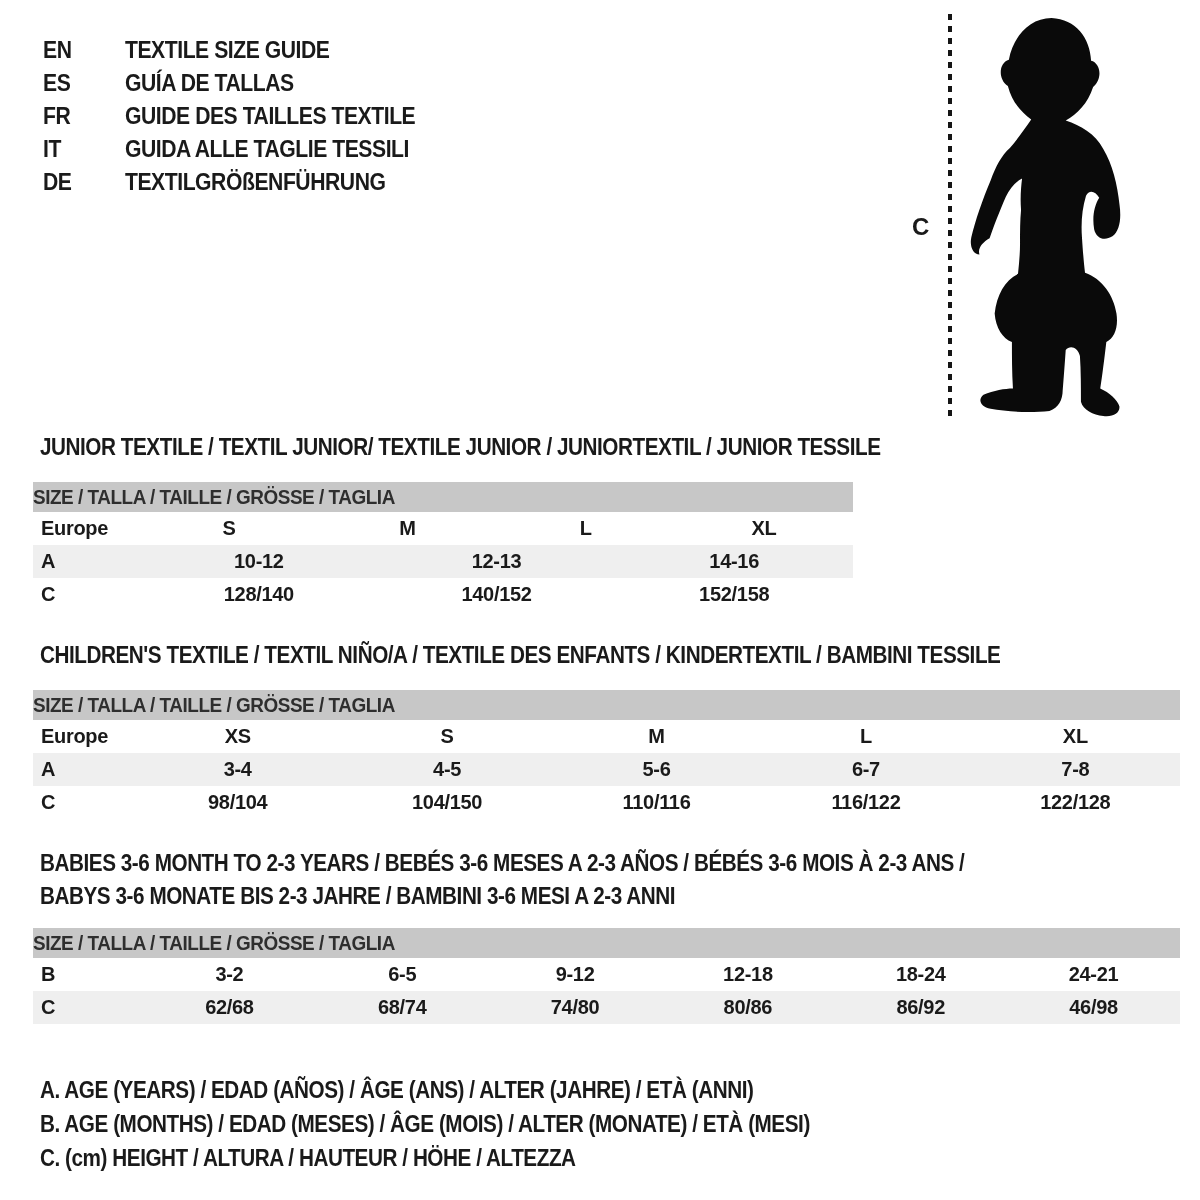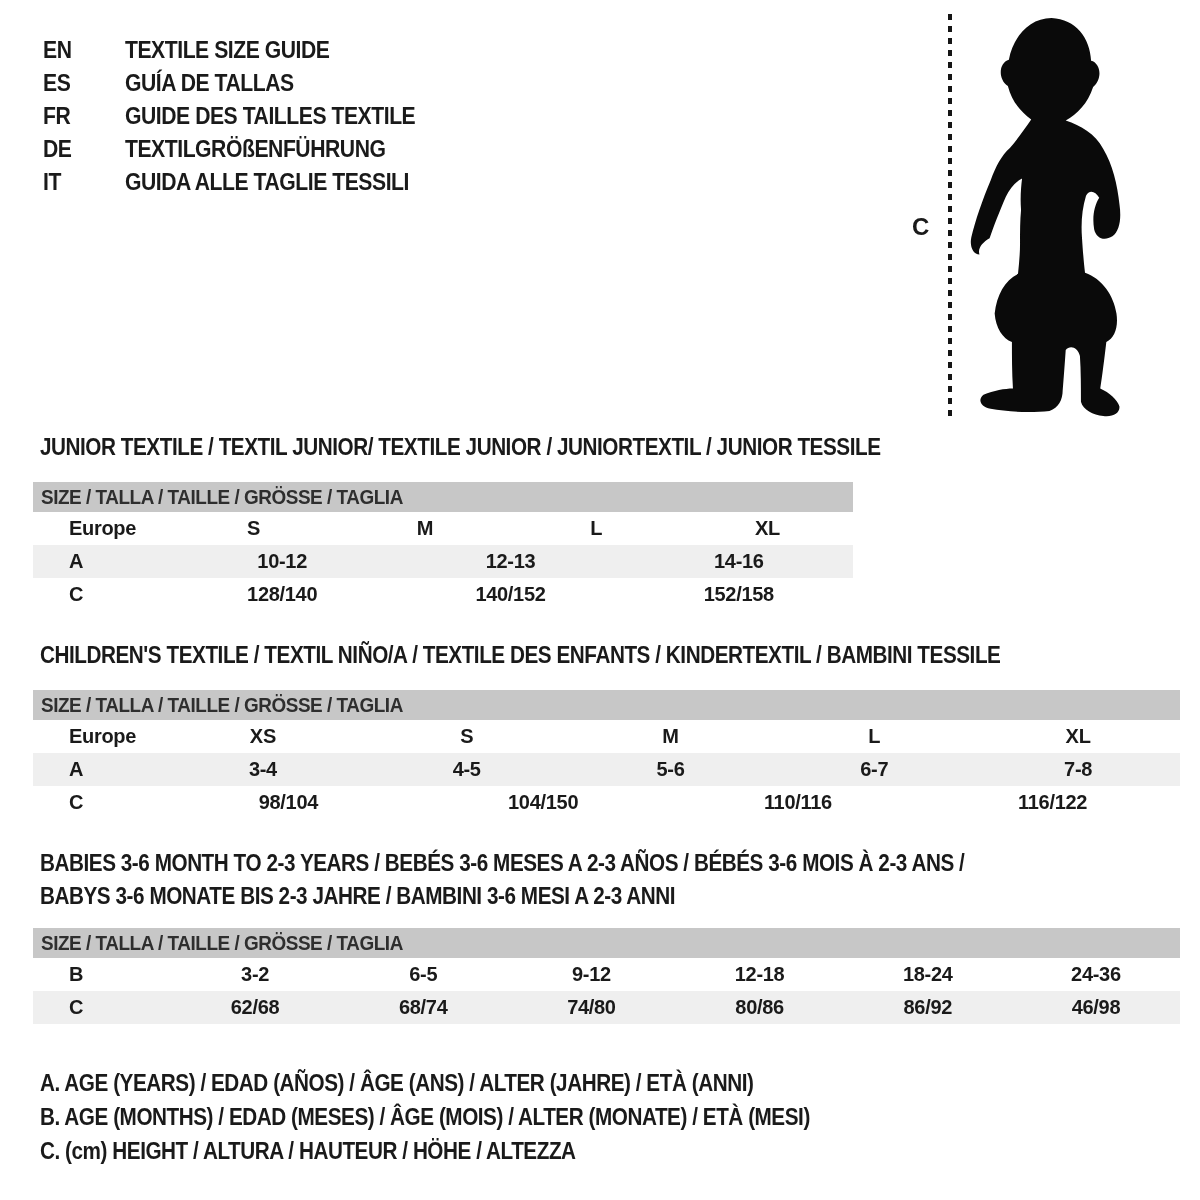--- a/index.html
+++ b/index.html
@@ -37,38 +37,38 @@
   .section-heading{
     position:absolute;left:40px;
     font-weight:700;font-size:23px;letter-spacing:-0.5px;white-space:nowrap;
     transform:scaleX(0.9);transform-origin:left center;
   }
 
   
   .tbl{position:absolute;left:33px;}
   .tbl-header{
     height:30px;line-height:30px;background:#c7c7c7;
-    padding-left:8px;font-weight:700;font-size:21px;color:#2e2e2e;
+    padding-left:0;font-weight:700;font-size:21px;color:#2e2e2e;
     letter-spacing:-0.5px;white-space:nowrap;
   }
   .tbl-header span{display:inline-block;transform:scaleX(0.9);transform-origin:left center;}
   .tbl-row{display:flex;height:33px;line-height:33px;font-weight:700;font-size:20px;letter-spacing:-0.3px;}
   .tbl-row.shaded{background:#efefef;}
-  .cell-label{padding-left:8px;box-sizing:border-box;margin-left:28px;}
+  .cell-label{padding-left:8px;box-sizing:border-box;}
   .tbl-junior{width:820px;}
   .tbl-junior .cell-label{flex:0 0 107px;}
   .tbl-wide{width:1147px;}
   .tbl-children .cell-label{flex:0 0 100px;}
   .tbl-babies .cell-label{flex:0 0 110px;}
   .cell{flex:1;text-align:center;}
 
   
   .legend{position:absolute;left:40px;top:1070px;}
   .legend-line{
-    height:34px;display:flex;align-items:flex-start;
+    height:34px;display:flex;align-items:flex-end;
     font-weight:700;font-size:23px;letter-spacing:-0.5px;white-space:nowrap;
   }
   .legend-line span{display:inline-block;transform:scaleX(0.9);transform-origin:left center;}
 </style>
 </head>
 <body>
 
 <div class="page">
 
   <div class="lang-block">
@@ -78,26 +78,26 @@
     </div>
     <div class="lang-row">
       <span class="lang-code">ES</span>
       <span class="lang-title">GUÍA DE TALLAS</span>
     </div>
     <div class="lang-row">
       <span class="lang-code">FR</span>
       <span class="lang-title">GUIDE DES TAILLES TEXTILE</span>
     </div>
     <div class="lang-row">
+      <span class="lang-code">IT</span>
+      <span class="lang-title">GUIDA ALLE TAGLIE TESSILI</span>
+    </div>
+    <div class="lang-row">
       <span class="lang-code">DE</span>
       <span class="lang-title">TEXTILGRÖßENFÜHRUNG</span>
-    </div>
-    <div class="lang-row">
-      <span class="lang-code">IT</span>
-      <span class="lang-title">GUIDA ALLE TAGLIE TESSILI</span>
     </div>
   </div>
 
   <div class="measure-line"></div>
   <div class="measure-label">C</div>
   <svg class="toddler" viewBox="0 0 175 400" aria-hidden="true">
     <path fill="#0a0a0a" d="M88,6
       C112,7 126,26 127,48
       C136,50 139,65 129,74
       C124,90 113,101 102,107
@@ -182,35 +182,36 @@
       <div class="cell">5-6</div>
       <div class="cell">6-7</div>
       <div class="cell">7-8</div>
     </div>
     <div class="tbl-row">
       <div class="cell-label">C</div>
       <div class="cell">98/104</div>
       <div class="cell">104/150</div>
       <div class="cell">110/116</div>
       <div class="cell">116/122</div>
+      <div class="cell">122/128</div>
     </div>
   </div>
 
   <div class="section-heading" style="top:850px;">BABIES 3-6 MONTH TO 2-3 YEARS / BEBÉS 3-6 MESES A 2-3 AÑOS / BÉBÉS 3-6 MOIS À 2-3 ANS /</div>
   <div class="section-heading" style="top:883px;">BABYS 3-6 MONATE BIS 2-3 JAHRE / BAMBINI 3-6 MESI A 2-3 ANNI</div>
   <div class="tbl tbl-wide tbl-babies" style="top:928px;">
     <div class="tbl-header"><span>SIZE / TALLA / TAILLE / GRÖSSE / TAGLIA</span></div>
     <div class="tbl-row">
       <div class="cell-label">B</div>
       <div class="cell">3-2</div>
       <div class="cell">6-5</div>
       <div class="cell">9-12</div>
       <div class="cell">12-18</div>
       <div class="cell">18-24</div>
-      <div class="cell">24-36</div>
+      <div class="cell">24-21</div>
     </div>
     <div class="tbl-row shaded">
       <div class="cell-label">C</div>
       <div class="cell">62/68</div>
       <div class="cell">68/74</div>
       <div class="cell">74/80</div>
       <div class="cell">80/86</div>
       <div class="cell">86/92</div>
       <div class="cell">46/98</div>
     </div>

